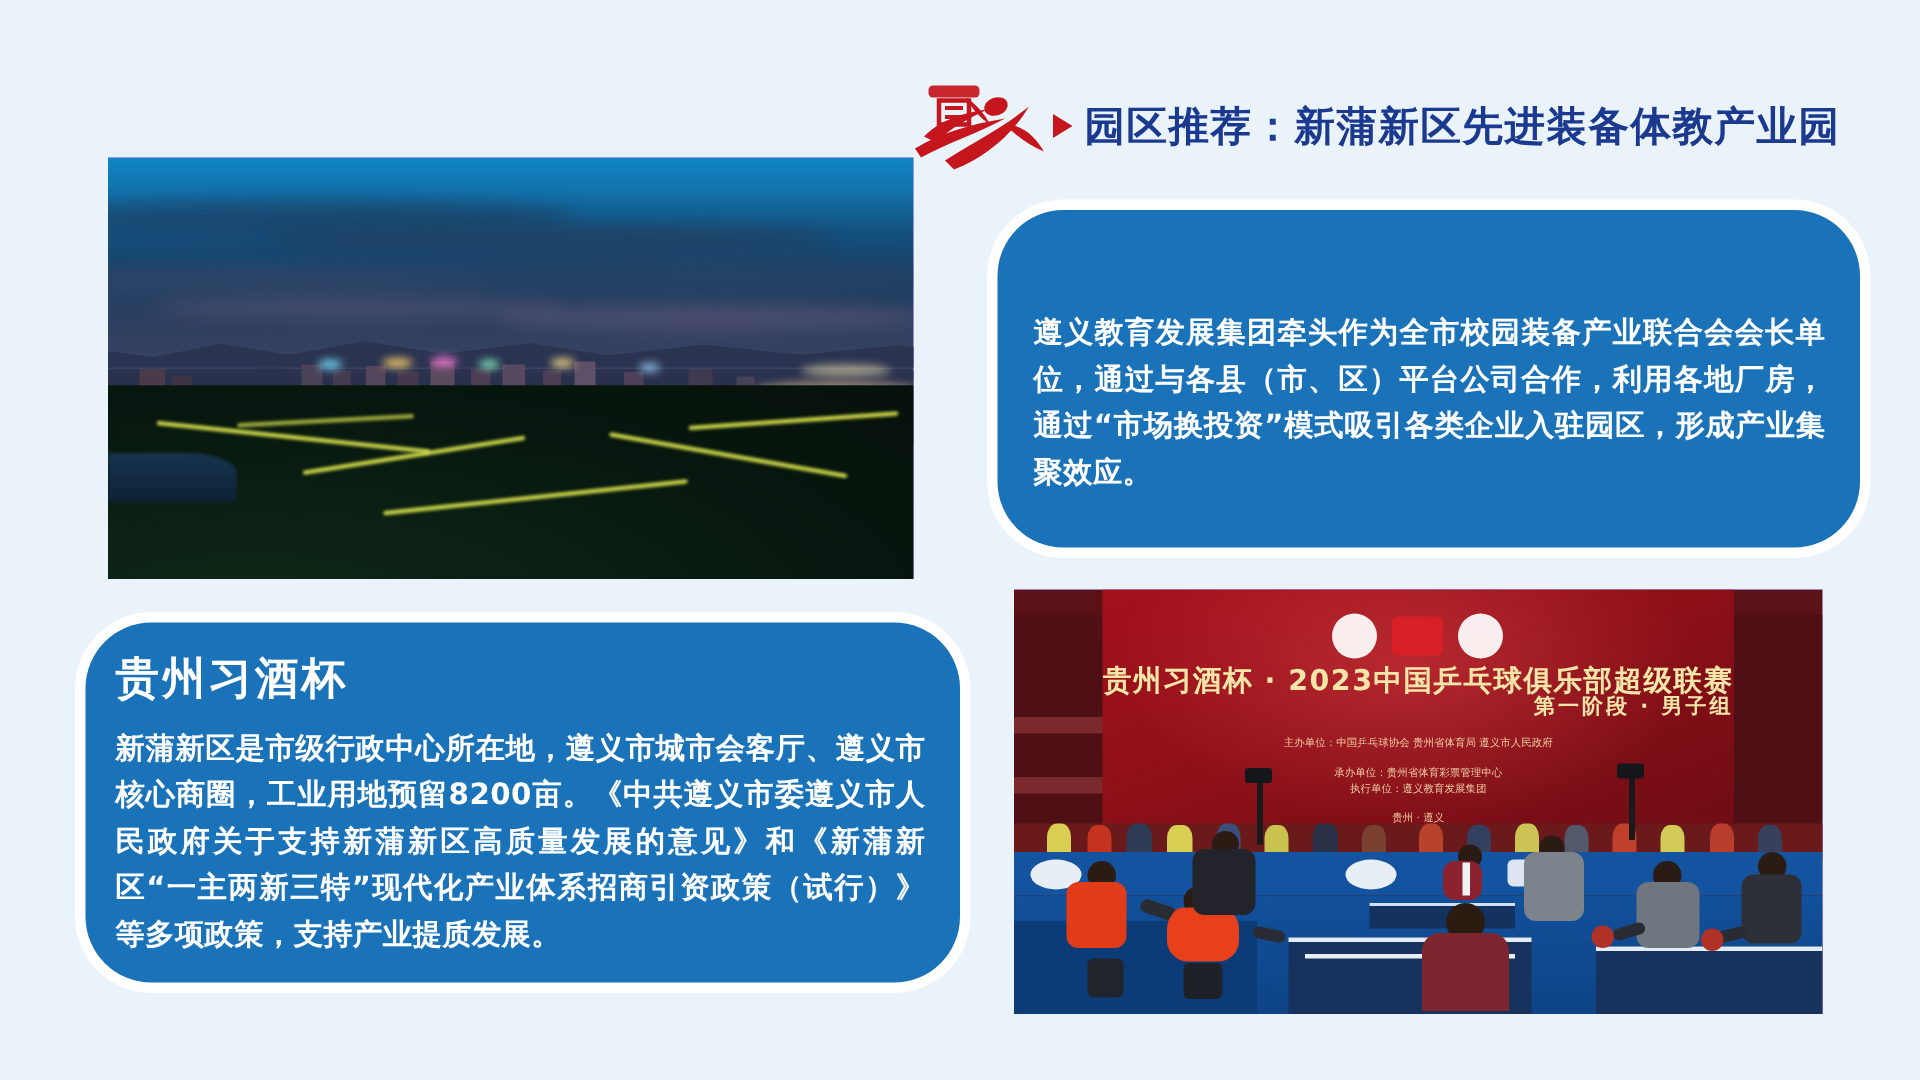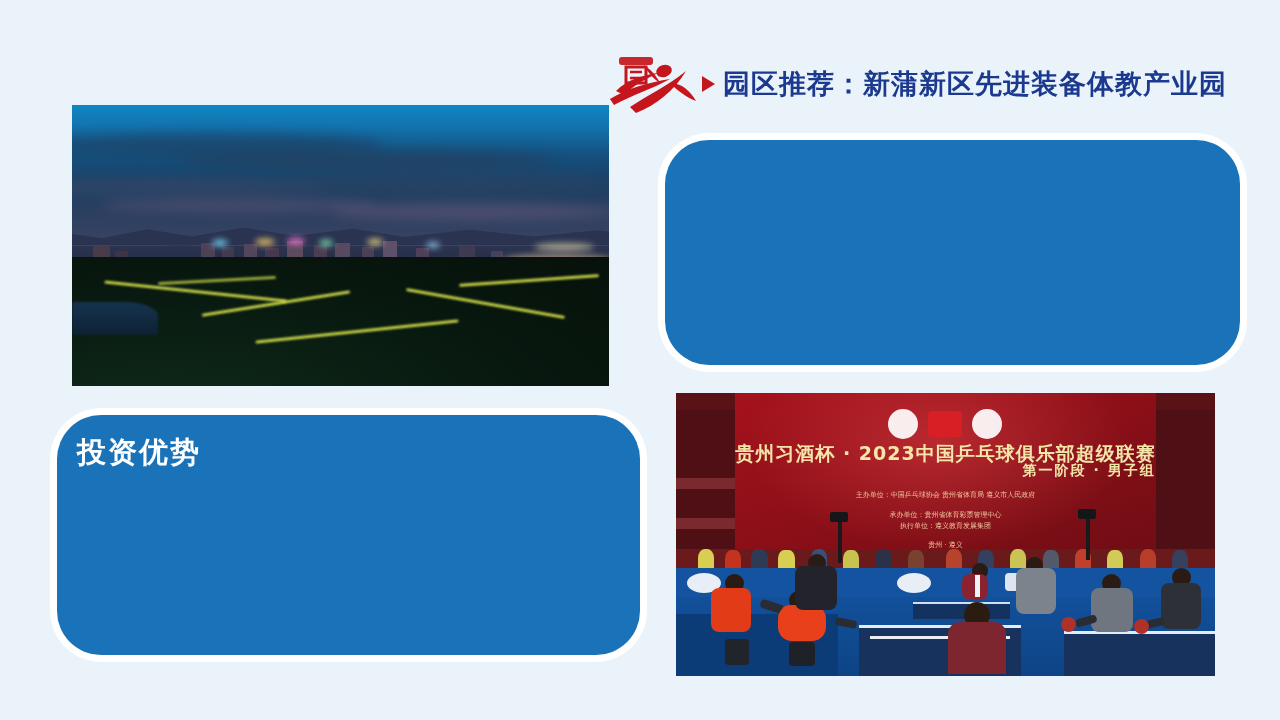--- a/index.html
+++ b/index.html
@@ -248,19 +248,21 @@
     <div class="head" style="left:65%;top:58%;width:17px;height:17px;"></div>
     <div class="player" style="left:63%;top:62%;width:40px;height:46px;background:#7d838c;"></div>
 
     <div style="position:absolute;left:30%;top:44%;width:4px;height:16%;background:#1a1a1c;"></div>
     <div style="position:absolute;left:28.5%;top:42%;width:18px;height:10px;background:#15161a;border-radius:2px;"></div>
     <div style="position:absolute;left:76%;top:43%;width:4px;height:16%;background:#1a1a1c;"></div>
     <div style="position:absolute;left:74.5%;top:41%;width:18px;height:10px;background:#15161a;border-radius:2px;"></div>
   </div>
 
   <div id="card-coop" class="card">
+    <div class="card-body">遵义教育发展集团牵头作为全市校园装备产业联合会会长单位，通过与各县（市、区）平台公司合作，利用各地厂房，通过“市场换投资”模式吸引各类企业入驻园区，形成产业集聚效应。</div>
   </div>
 
   <div id="card-adv" class="card">
-    <div class="card-title">投资优势</div>
+    <div class="card-title">贵州习酒杯</div>
+    <div class="card-body">新蒲新区是市级行政中心所在地，遵义市城市会客厅、遵义市核心商圈，工业用地预留8200亩。《中共遵义市委遵义市人民政府关于支持新蒲新区高质量发展的意见》和《新蒲新区“一主两新三特”现代化产业体系招商引资政策（试行）》等多项政策，支持产业提质发展。</div>
   </div>
 
 </div>
 
 </body></html>

